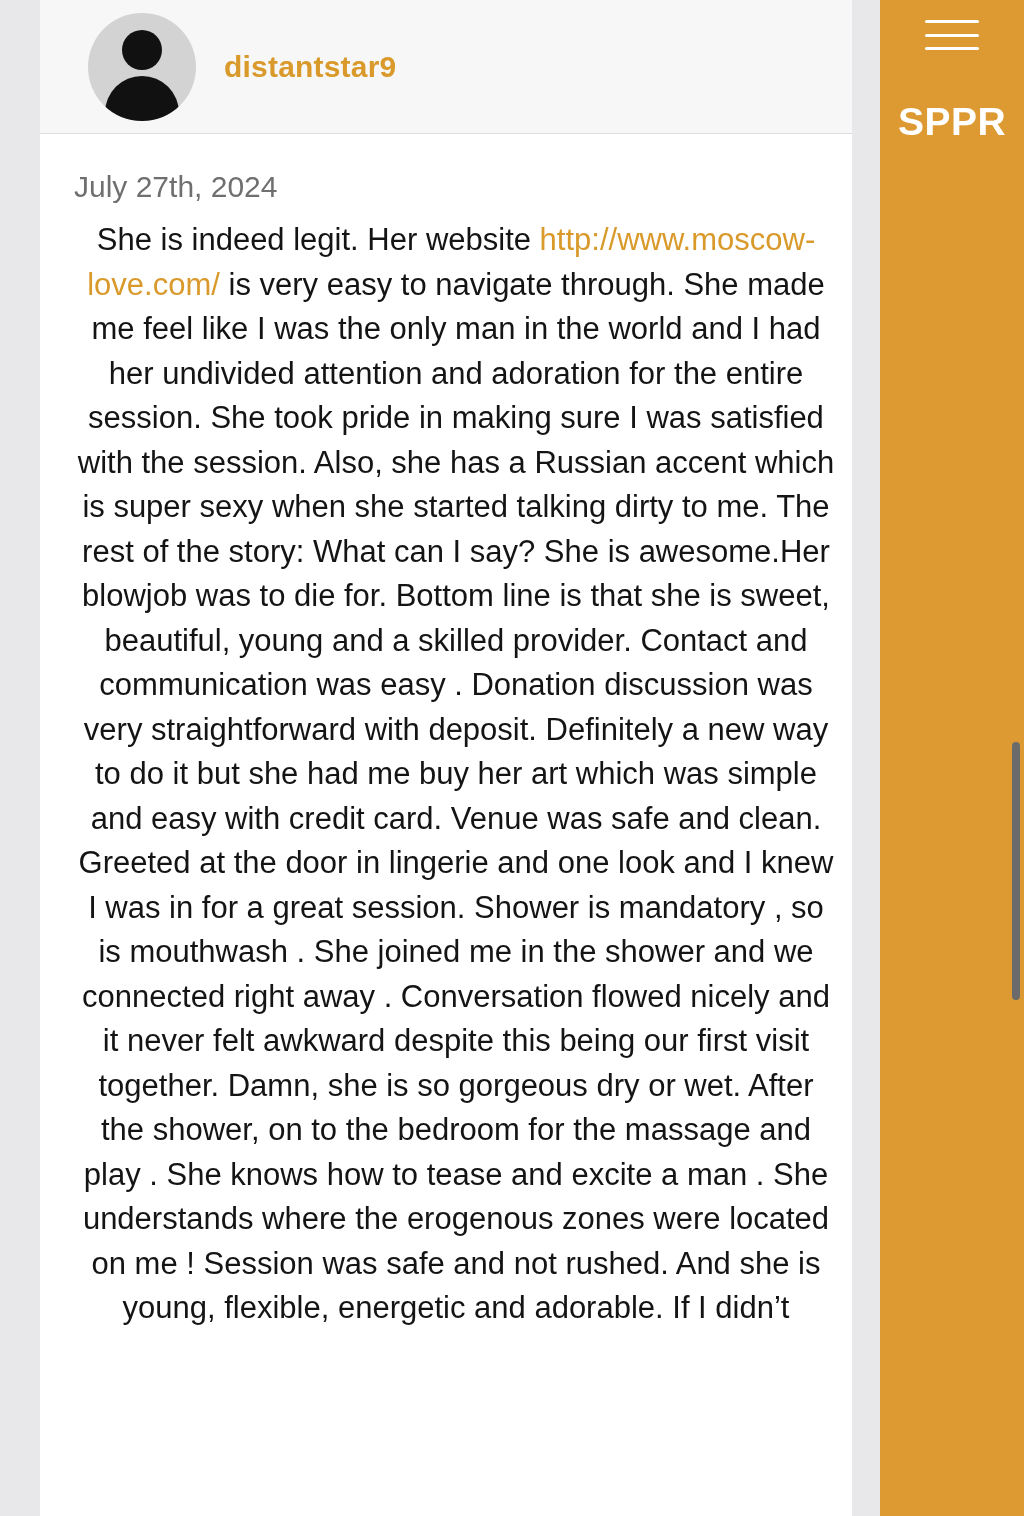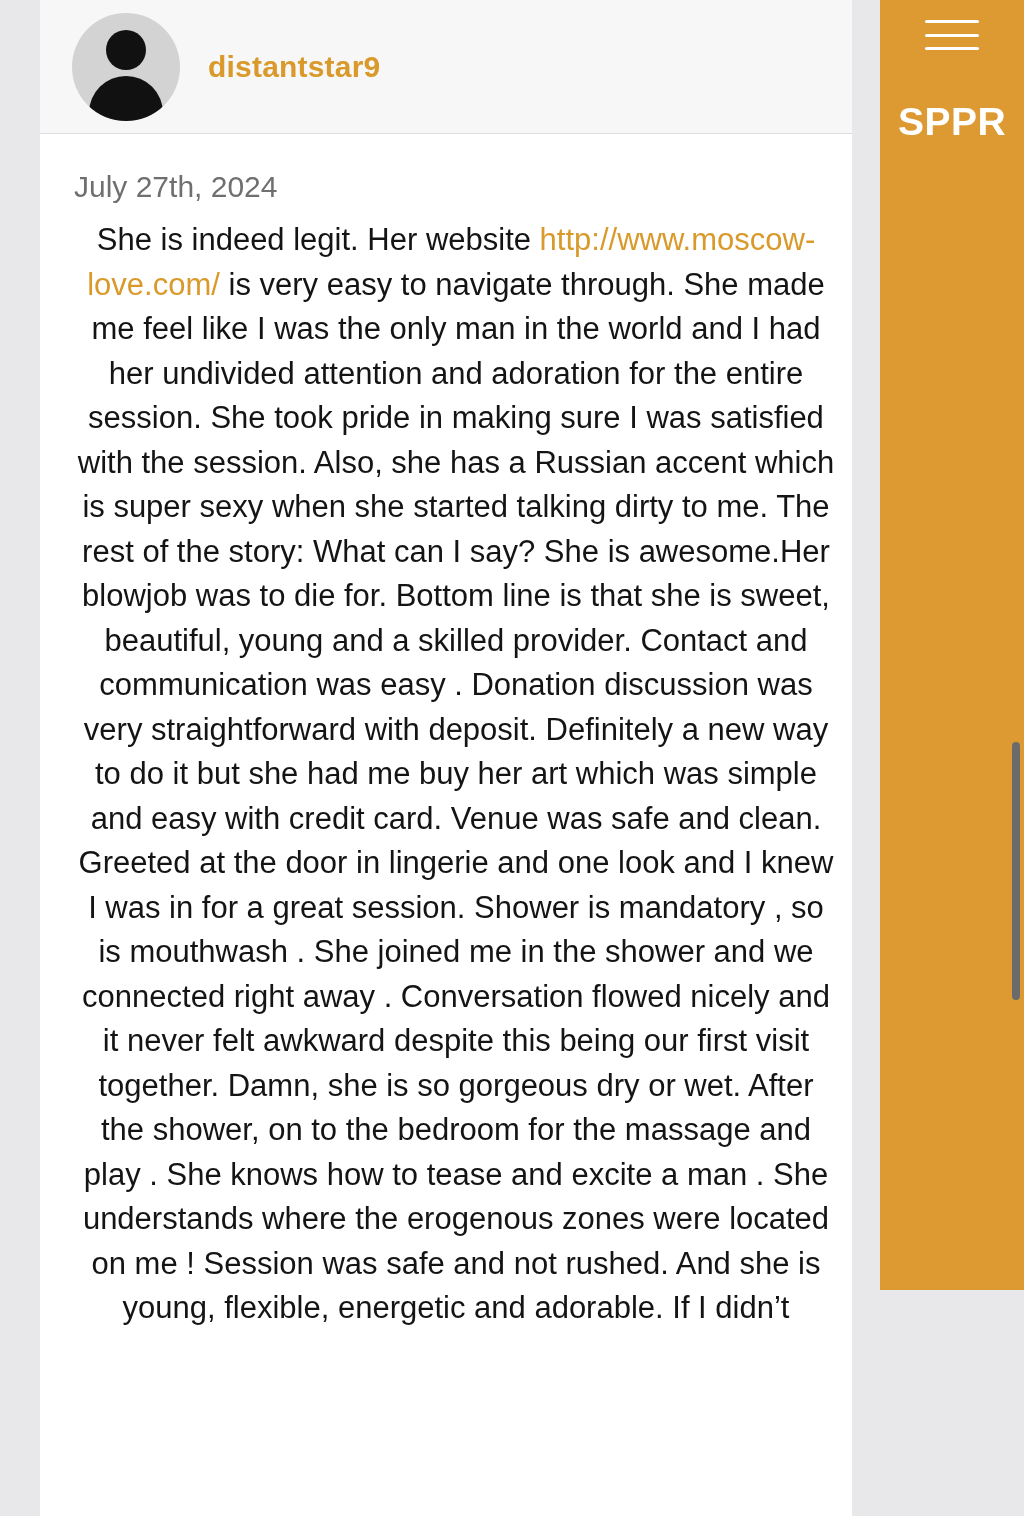--- a/index.html
+++ b/index.html
@@ -35,21 +35,21 @@
     box-sizing: border-box;
   }
 
   
   .post-header {
     height: 134px;
     background: #f7f7f7;
     border-bottom: 1px solid #dddddd;
     display: flex;
     align-items: center;
-    padding-left: 32px;
+    padding-left: 48px;
     box-sizing: border-box;
   }
   .avatar {
     width: 108px;
     height: 108px;
     border-radius: 50%;
     background: #d3d3d3;
     position: relative;
     overflow: hidden;
     flex: none;
@@ -102,21 +102,21 @@
     color: #d99a2b;
     text-decoration: none;
   }
 
   
   .side-panel {
     position: absolute;
     right: 0;
     top: 0;
     width: 144px;
-    height: 1290px;
+    height: 1516px;
     background: #dd9a33;
   }
   .hamburger {
     position: absolute;
     top: 16px;
     left: 50%;
     transform: translateX(-50%);
     width: 54px;
     height: 38px;
     display: flex;

